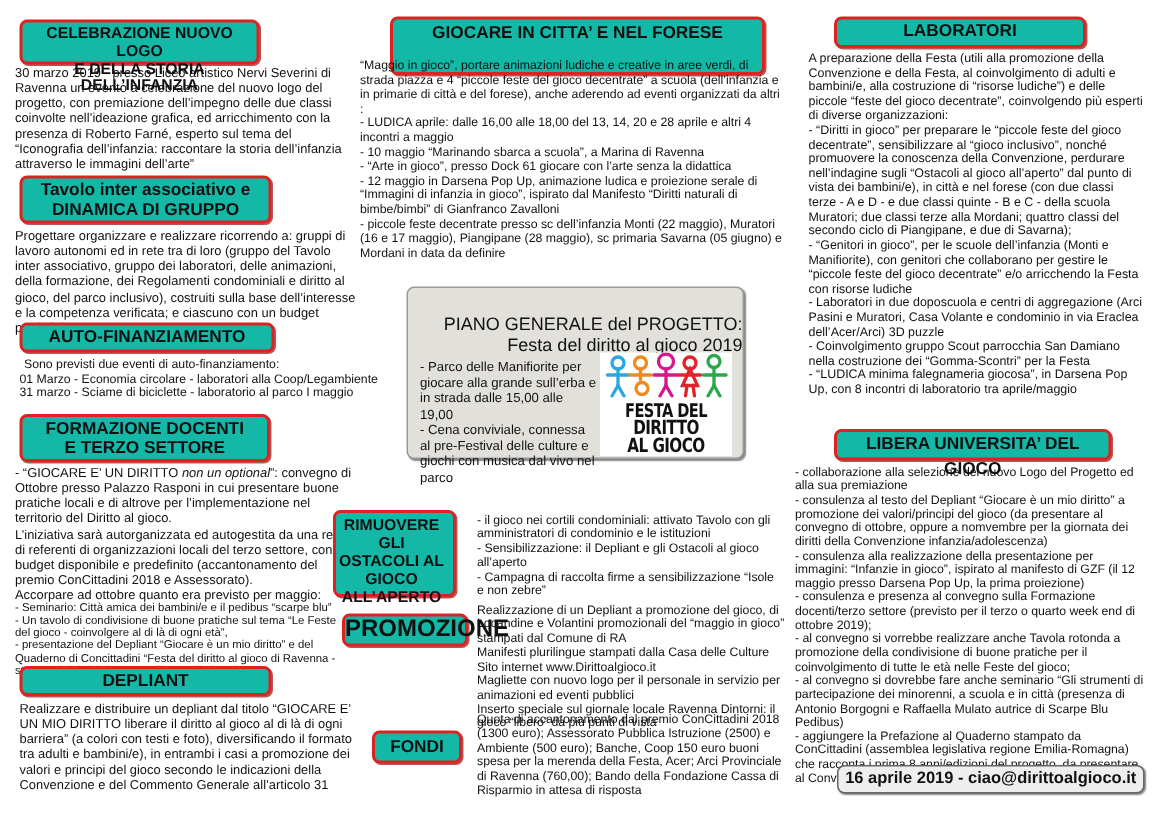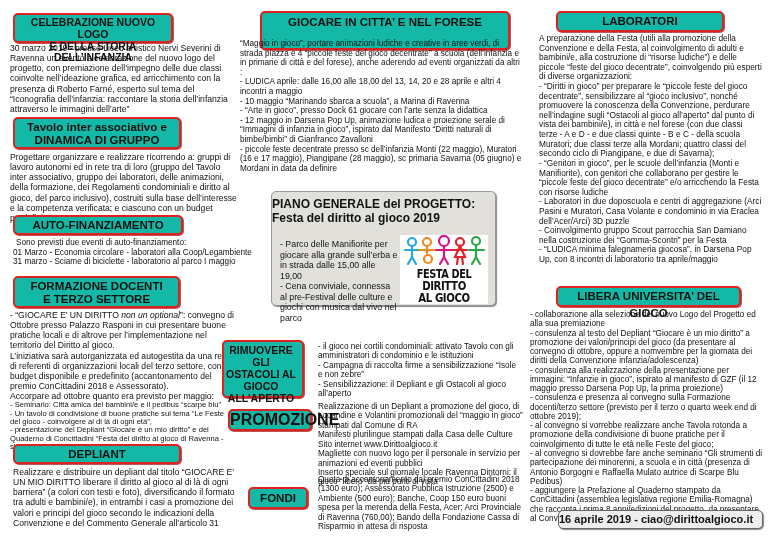--- a/index.html
+++ b/index.html
@@ -2,25 +2,25 @@
 <html><head>
 <meta charset="utf-8">
 <style>
 *{box-sizing:border-box;margin:0;padding:0}
 body{width:768px;height:542px;background:#fff;font-family:"Liberation Sans",sans-serif;color:#111;position:relative;overflow:hidden}
 .hbox{position:absolute;background:#14b8a6;border:2px solid #d22;border-radius:5px;font-weight:bold;text-align:center;line-height:1.12;color:#111;box-shadow:1px 1px 0 #b55}
 .txt{position:absolute;font-size:8.6px;line-height:1.18;color:#111}
 .txt p{margin:0}
 .small{font-size:7.6px}
 .piano{position:absolute;left:271px;top:191px;width:225px;height:115px;background:#e2e0da;border:1px solid #999;border-radius:5px;box-shadow:1px 1px 1px #888}
-.piano .ptitle{text-align:left;font-weight:bold;font-size:12px;line-height:1.15;margin-top:6px}
+.piano .ptitle{text-align:right;font-weight:normal;font-size:12px;line-height:1.15;margin-top:18px}
 .piano .ptext{position:absolute;left:8px;top:47px;width:118px;font-size:8.8px;line-height:1.2}
 .logo{position:absolute;left:128px;top:43px;width:88px;height:69px;background:#fff}
 .logo .lt{position:absolute;left:0;right:0;text-align:center;font-family:"DejaVu Sans",sans-serif;font-weight:bold;color:#111;font-size:11.5px;letter-spacing:-0.5px;transform:scaleX(0.78)}
-.footer{position:absolute;left:558px;top:510px;width:205px;height:19px;border:1px solid #666;border-radius:5px;background:#eee;font-weight:bold;font-size:11px;text-align:left;line-height:17px;box-shadow:1px 1px 1px #888}
+.footer{position:absolute;left:558px;top:510px;width:205px;height:19px;border:1px solid #666;border-radius:5px;background:#eee;font-weight:bold;font-size:11px;text-align:center;line-height:17px;box-shadow:1px 1px 1px #888}
 </style>
 </head>
 <body>
 
 <div class="hbox" style="left:13px;top:13px;width:160px;height:30px;font-size:10.5px;padding-top:2px">
   <div>CELEBRAZIONE NUOVO LOGO</div>
   <div>E DELLA STORIA DELL’INFANZIA</div>
 </div>
 <div class="txt" style="left:10px;top:43px;width:225px">30 marzo 2019 - presso Liceo artistico Nervi Severini di Ravenna un evento a celebrazione del nuovo logo del progetto, con premiazione dell’impegno delle due classi coinvolte nell’ideazione grafica, ed arricchimento con la presenza di Roberto Farné, esperto sul tema del “Iconografia dell’infanzia: raccontare la storia dell’infanzia attraverso le immagini dell’arte”</div>
 
@@ -126,22 +126,22 @@
 </div>
 
 <div class="hbox" style="left:222px;top:340px;width:82px;height:58px;font-size:10.5px;text-align:center;padding:2px 4px 0 0;line-height:1.15">
   <div>RIMUOVERE GLI</div>
   <div>OSTACOLI AL</div>
   <div>GIOCO</div>
   <div>ALL’APERTO</div>
 </div>
 <div class="txt" style="left:318px;top:342px;width:200px;font-size:8.2px;line-height:1.15">
   <p>- il gioco nei cortili condominiali: attivato Tavolo con gli amministratori di condominio e le istituzioni</p>
+  <p>- Sensibilizzazione: il Depliant e gli Ostacoli al gioco all’aperto</p>
   <p>- Campagna di raccolta firme a sensibilizzazione “Isole e non zebre”</p>
-  <p>- Sensibilizzazione: il Depliant e gli Ostacoli al gioco all’aperto</p>
 </div>
 
 <div class="hbox" style="left:228px;top:409px;width:84px;height:22px;font-size:16px;line-height:18px">
   <div>PROMOZIONE</div>
 </div>
 <div class="txt" style="left:318px;top:402px;width:205px;font-size:8.2px;line-height:1.15">
   <p>Realizzazione di un Depliant a promozione del gioco, di Locandine e Volantini promozionali del “maggio in gioco” stampati dal Comune di RA</p>
   <p>Manifesti plurilingue stampati dalla Casa delle Culture</p>
   <p>Sito internet www.Dirittoalgioco.it</p>
   <p>Magliette con nuovo logo per il personale in servizio per animazioni ed eventi pubblici</p>

